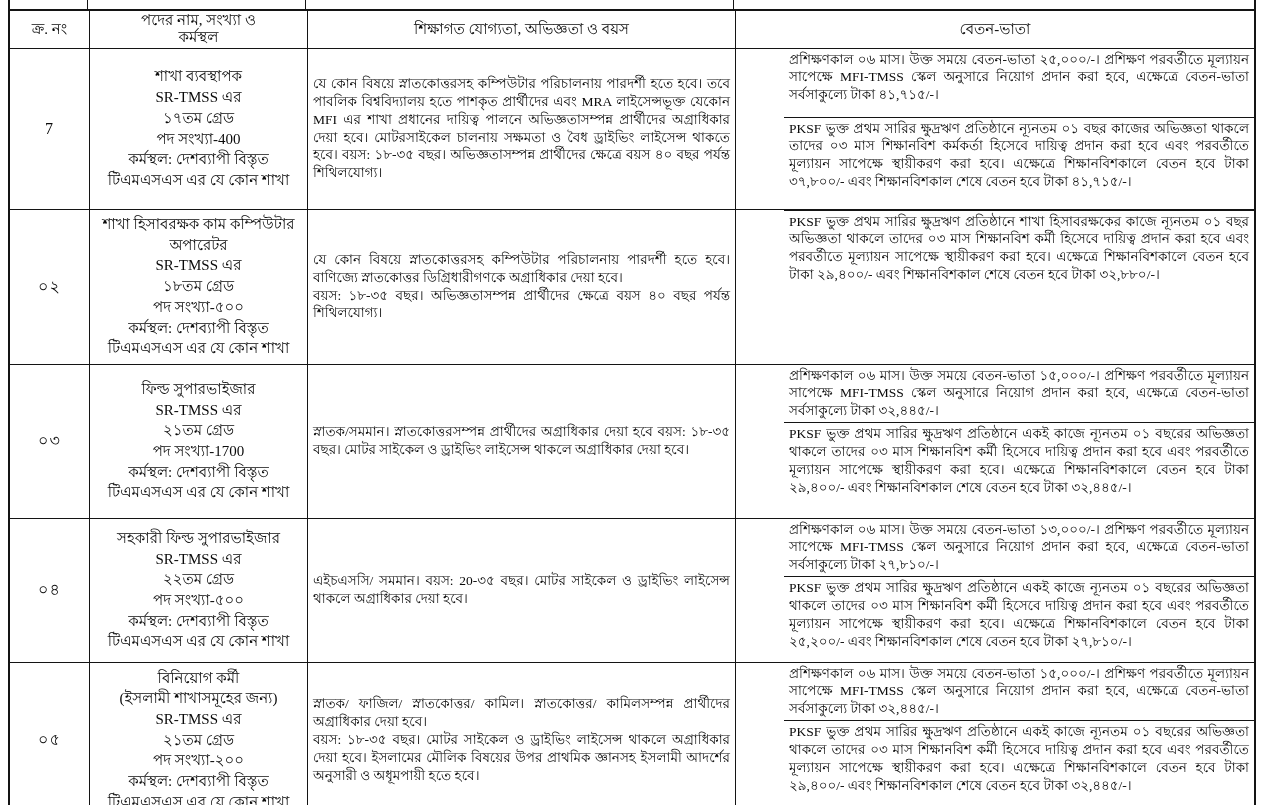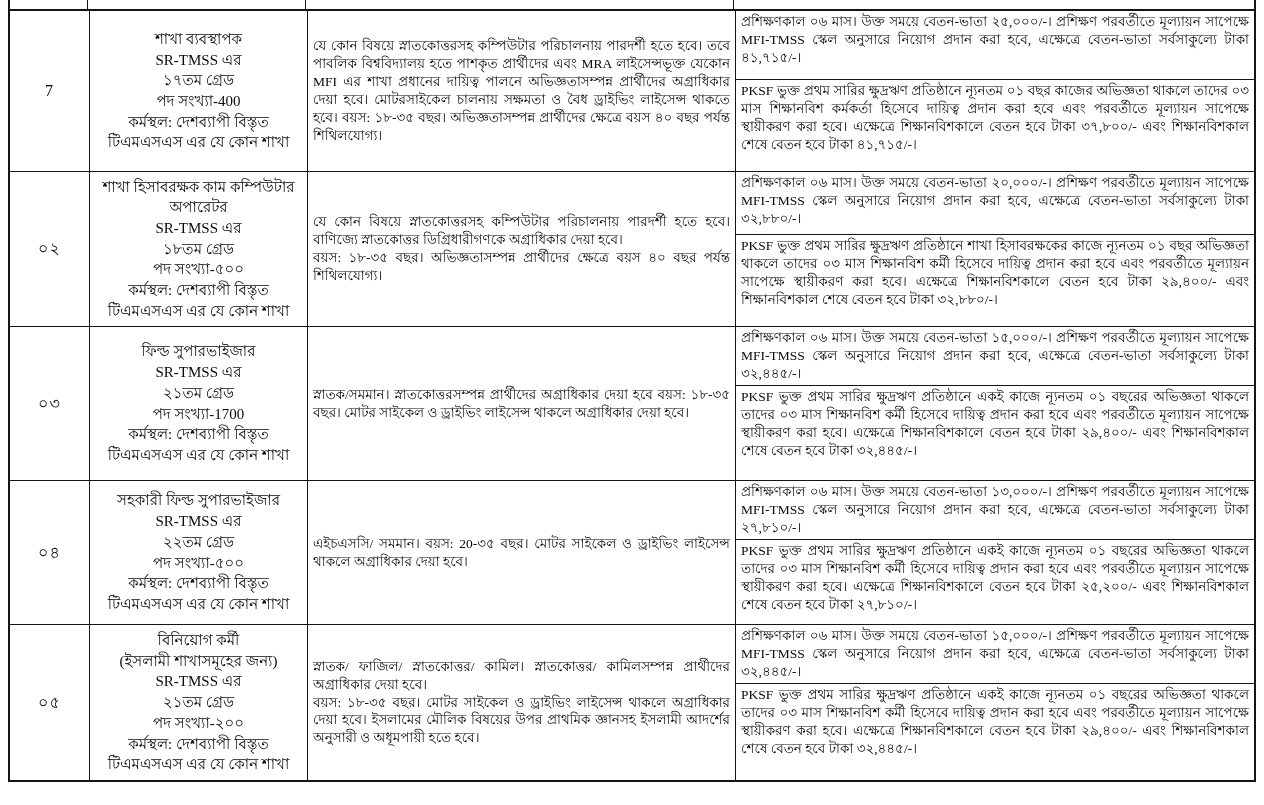--- a/index.html
+++ b/index.html
@@ -62,20 +62,21 @@
     padding:15px 5px;
   }
   .cell-salary{
     display:flex;flex-direction:column;
     padding:0;
   }
   .salary-top,.salary-bottom{
     text-align:justify;
     padding:2px 5px;
     box-sizing:border-box;
+    margin-left:48px;
   }
   .salary-top{flex:0 0 auto;}
   .salary-bottom{flex:1 1 auto;border-top:1px solid #141414;}
 
   
   .row1{min-height:160px;} .row1 .salary-top{min-height:68px;}
   .row2{min-height:154px;} .row2 .salary-top{min-height:62px;}
   .row3{min-height:153px;} .row3 .salary-top{min-height:54px;}
   .row4{min-height:143px;} .row4 .salary-top{min-height:52px;}
   .row5{min-height:155px;} .row5 .salary-top{min-height:57px;}
@@ -85,20 +86,27 @@
 
 <div class="cut-strip">
   <div></div>
   <div></div>
   <div></div>
   <div></div>
 </div>
 
 <div class="tbl">
 
+  <div class="tr hdr">
+    <div class="td">ক্র. নং</div>
+    <div class="td">পদের নাম, সংখ্যা ও
+কর্মস্থল</div>
+    <div class="td">শিক্ষাগত যোগ্যতা, অভিজ্ঞতা ও বয়স</div>
+    <div class="td">বেতন-ভাতা</div>
+  </div>
 
   <div class="tr row1">
     <div class="td cell-sl">7</div>
     <div class="td cell-pos">শাখা ব্যবস্থাপক
 SR-TMSS এর
 ১৭তম গ্রেড
 পদ সংখ্যা-400
 কর্মস্থল: দেশব্যাপী বিস্তৃত টিএমএসএস এর যে কোন শাখা</div>
     <div class="td cell-qual">যে কোন বিষয়ে স্নাতকোত্তরসহ কম্পিউটার পরিচালনায় পারদর্শী হতে হবে। তবে পাবলিক বিশ্ববিদ্যালয় হতে পাশকৃত প্রার্থীদের এবং MRA লাইসেন্সভূক্ত যেকোন MFI এর শাখা প্রধানের দায়িত্ব পালনে অভিজ্ঞতাসম্পন্ন প্রার্থীদের অগ্রাধিকার দেয়া হবে। মোটরসাইকেল চালনায় সক্ষমতা ও বৈধ ড্রাইভিং লাইসেন্স থাকতে হবে। বয়স: ১৮-৩৫ বছর। অভিজ্ঞতাসম্পন্ন প্রার্থীদের  ক্ষেত্রে বয়স ৪০ বছর পর্যন্ত শিথিলযোগ্য।</div>
     <div class="td cell-salary">
@@ -110,21 +118,20 @@
   <div class="tr row2">
     <div class="td cell-sl">০২</div>
     <div class="td cell-pos">শাখা হিসাবরক্ষক কাম কম্পিউটার অপারেটর
 SR-TMSS এর
 ১৮তম গ্রেড
 পদ সংখ্যা-৫০০
 কর্মস্থল: দেশব্যাপী বিস্তৃত টিএমএসএস এর যে কোন শাখা</div>
     <div class="td cell-qual">যে কোন বিষয়ে স্নাতকোত্তরসহ কম্পিউটার পরিচালনায় পারদর্শী হতে হবে। বাণিজ্যে স্নাতকোত্তর ডিগ্রিধারীগণকে অগ্রাধিকার দেয়া হবে।
 বয়স: ১৮-৩৫ বছর। অভিজ্ঞতাসম্পন্ন প্রার্থীদের  ক্ষেত্রে বয়স ৪০ বছর পর্যন্ত শিথিলযোগ্য।</div>
     <div class="td cell-salary">
-      <div class="salary-top">প্রশিক্ষণকাল ০৬ মাস। উক্ত সময়ে বেতন-ভাতা ২০,০০০/-। প্রশিক্ষণ পরবর্তীতে মূল্যায়ন সাপেক্ষে MFI-TMSS স্কেল অনুসারে নিয়োগ প্রদান করা হবে, এক্ষেত্রে বেতন-ভাতা সর্বসাকুল্যে টাকা ৩২,৮৮০/-।</div>
       <div class="salary-bottom">PKSF ভুক্ত প্রথম সারির ক্ষুদ্রঋণ প্রতিষ্ঠানে শাখা হিসাবরক্ষকের কাজে ন্যূনতম ০১ বছর অভিজ্ঞতা থাকলে তাদের ০৩ মাস শিক্ষানবিশ কর্মী হিসেবে দায়িত্ব প্রদান করা হবে এবং পরবর্তীতে মূল্যায়ন সাপেক্ষে স্থায়ীকরণ করা হবে। এক্ষেত্রে শিক্ষানবিশকালে বেতন হবে টাকা ২৯,৪০০/- এবং শিক্ষানবিশকাল শেষে বেতন হবে টাকা ৩২,৮৮০/-।</div>
     </div>
   </div>
 
   <div class="tr row3">
     <div class="td cell-sl">০৩</div>
     <div class="td cell-pos">ফিল্ড সুপারভাইজার
 SR-TMSS এর
 ২১তম গ্রেড
 পদ সংখ্যা-1700

